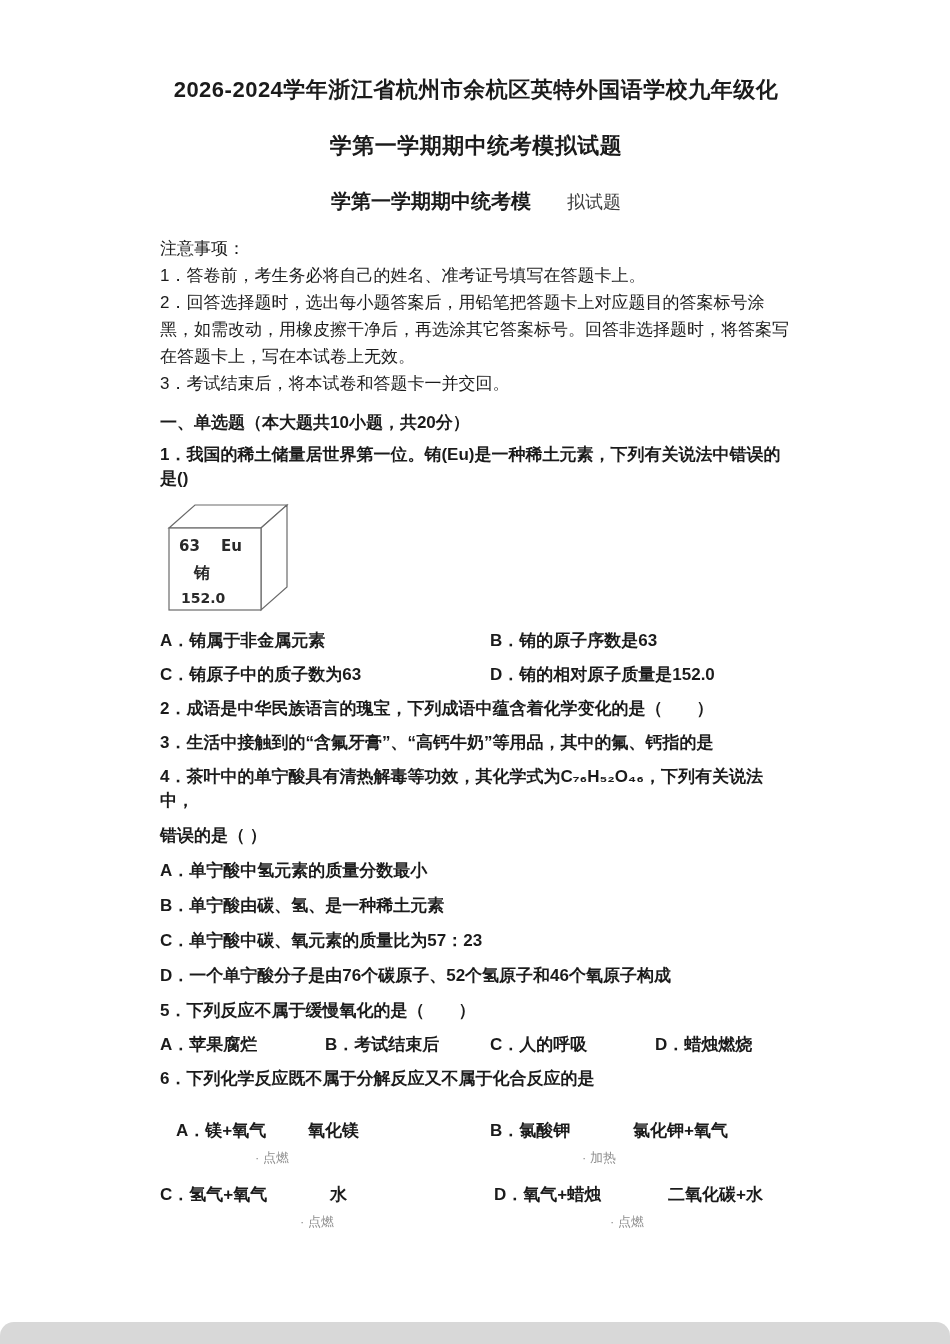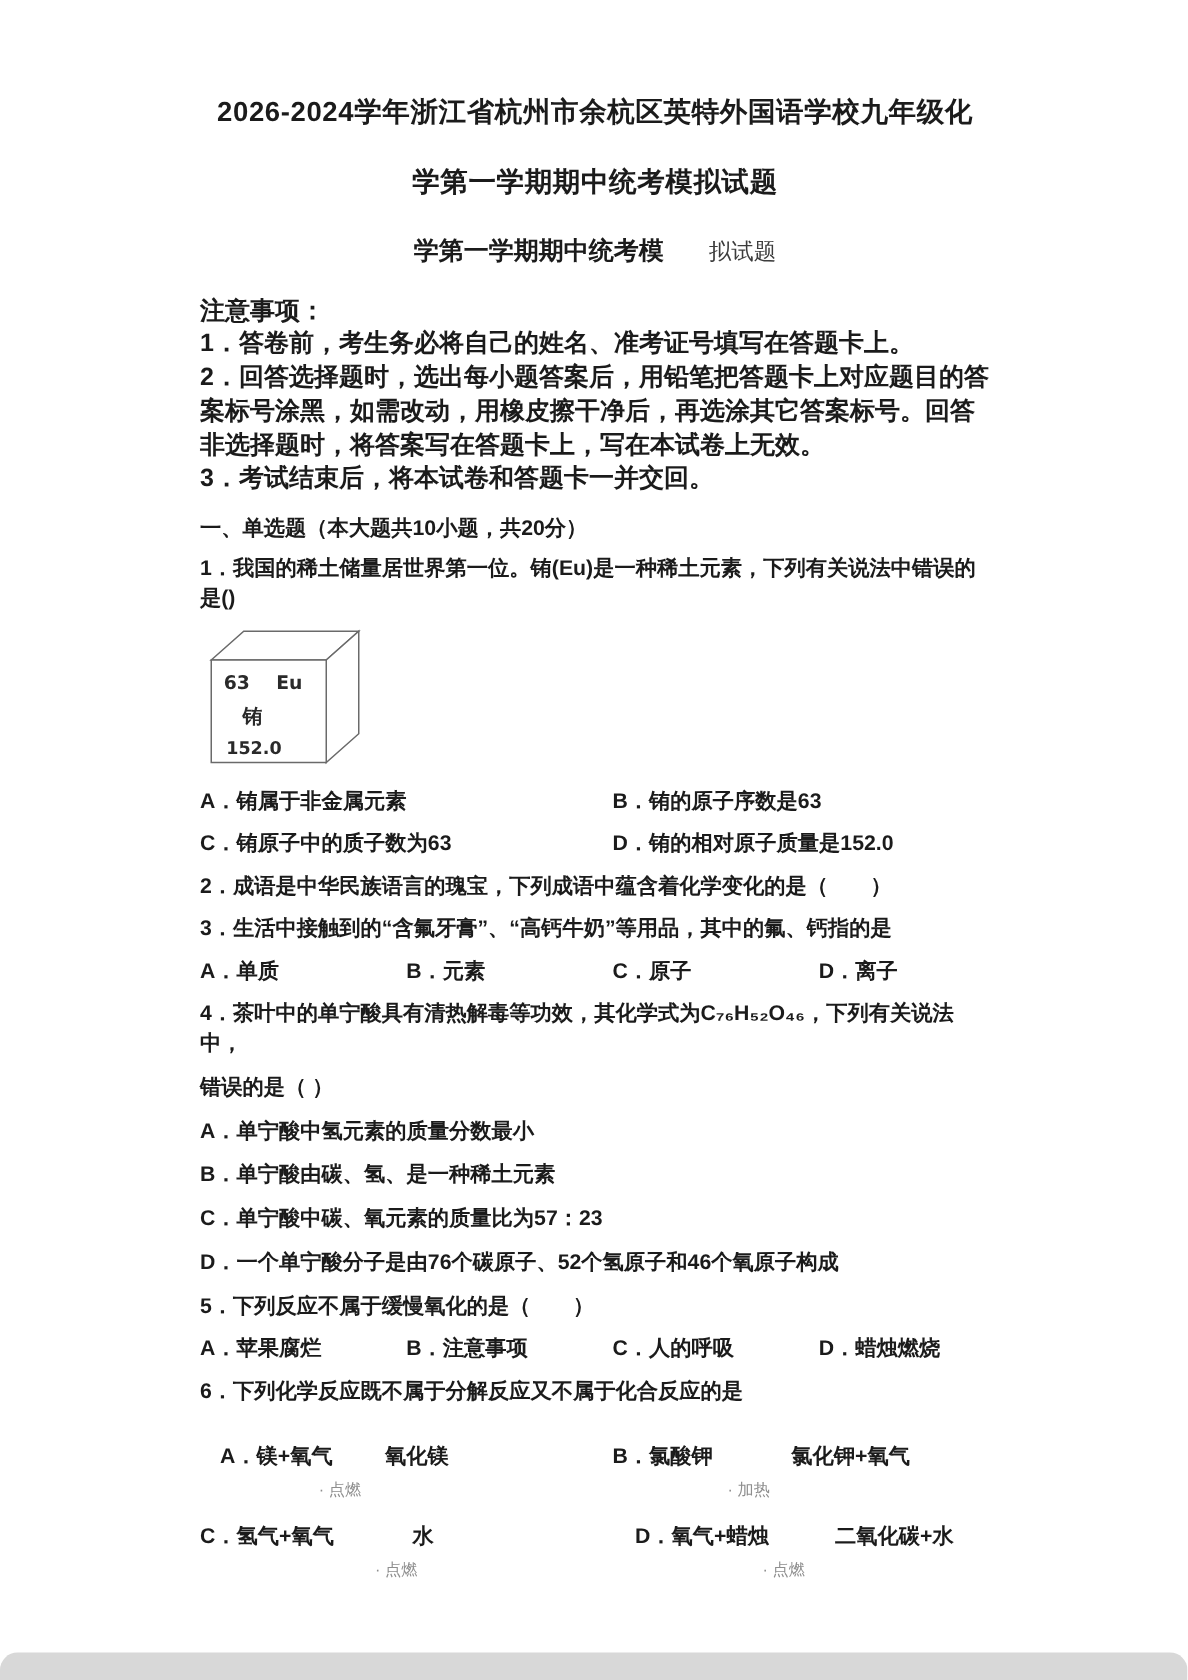--- a/index.html
+++ b/index.html
@@ -11,21 +11,21 @@
   }
   .content { padding:78px 158px 0 160px; }
 
   
   .t1 { text-align:center; font-size:22px; font-weight:700; line-height:24px; margin-bottom:32px; letter-spacing:.5px; }
   .t2 { text-align:center; margin-bottom:22px; line-height:22px; }
   .t2b { font-size:20px; font-weight:700; }
   .t2l { font-size:18px; font-weight:400; color:#3c3c3c;margin-left:36px; }
 
   
-  .notice { font-size:20px; font-weight:700; line-height:27px; }
+  .notice { font-size:17px; font-weight:400; line-height:27px; }
   .notice .nh { line-height:26px; }
 
   
   .sec-heading { margin-top:14px; font-size:17px; font-weight:700; line-height:24px; margin-bottom:8px; }
   .qline { font-size:17px; font-weight:600; line-height:24px; margin-bottom:10px; }
   .qline4 { margin-bottom:11px; }
 
   
   .figure { margin:8px 0 14px 6px; height:114px; }
   .figure svg text { font-family:"DejaVu Sans","Liberation Sans",sans-serif; fill:#2a2a2a; }
@@ -89,42 +89,36 @@
       <span>D．铕的相对原子质量是152.0</span>
     </div>
   </div>
 
   <div>
     <div class="qline">2．成语是中华民族语言的瑰宝，下列成语中蕴含着化学变化的是（　　）</div>
   </div>
 
   <div>
     <div class="qline">3．生活中接触到的“含氟牙膏”、“高钙牛奶”等用品，其中的氟、钙指的是</div>
-    <div class="qline row4">
-      <span>A．单质</span>
-      <span>B．元素</span>
-      <span>C．原子</span>
-      <span>D．离子</span>
-    </div>
   </div>
 
   <div>
     <div class="qline qline4">4．茶叶中的单宁酸具有清热解毒等功效，其化学式为C₇₆H₅₂O₄₆，下列有关说法中，</div>
     <div class="qline qline4">错误的是（ ）</div>
     <div class="qline qline4">A．单宁酸中氢元素的质量分数最小</div>
     <div class="qline qline4">B．单宁酸由碳、氢、是一种稀土元素</div>
     <div class="qline qline4">C．单宁酸中碳、氧元素的质量比为57：23</div>
     <div class="qline qline4">D．一个单宁酸分子是由76个碳原子、52个氢原子和46个氧原子构成</div>
   </div>
 
   <div>
     <div class="qline">5．下列反应不属于缓慢氧化的是（　　）</div>
     <div class="qline row4">
       <span>A．苹果腐烂</span>
-      <span>B．注意事项</span>
+      <span>B．考试结束后</span>
       <span>C．人的呼吸</span>
       <span>D．蜡烛燃烧</span>
     </div>
   </div>
 
   <div>
     <div class="qline">6．下列化学反应既不属于分解反应又不属于化合反应的是</div>
 
     <div class="cond-line">
       <span class="cond" style="left:95px">· 点燃</span>
@@ -139,20 +133,20 @@
 
     <div class="eq-gap"></div>
 
     <div class="cond-line">
       <span class="cond" style="left:140px">· 点燃</span>
       <span class="cond" style="left:450px">· 点燃</span>
     </div>
     <div class="eq-line">
       <span style="left:0">C．氢气+氧气</span>
       <span style="left:170px">水</span>
-      <span style="left:348px">D．氧气+蜡烛</span>
+      <span style="left:334px">D．氧气+蜡烛</span>
       <span style="left:508px">二氧化碳+水</span>
     </div>
   </div>
 
 </div>
 
 <div class="page-end"></div>
 
 </body></html>

